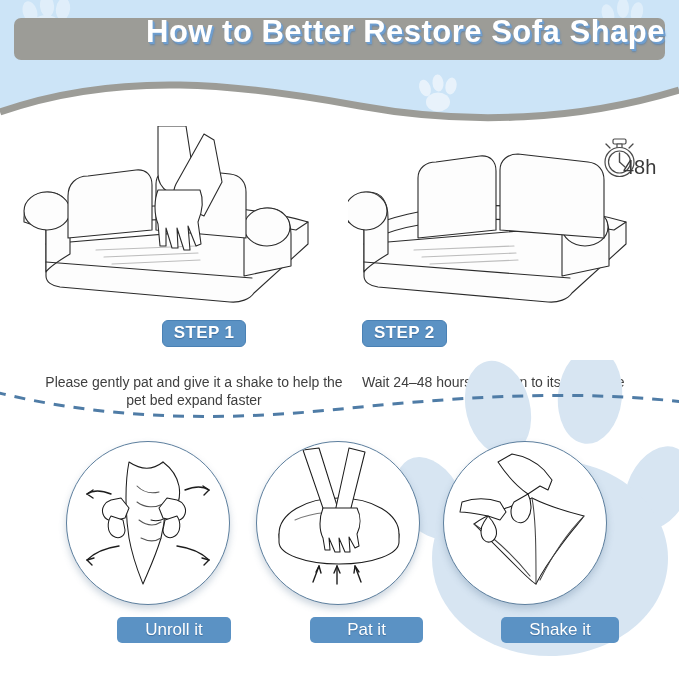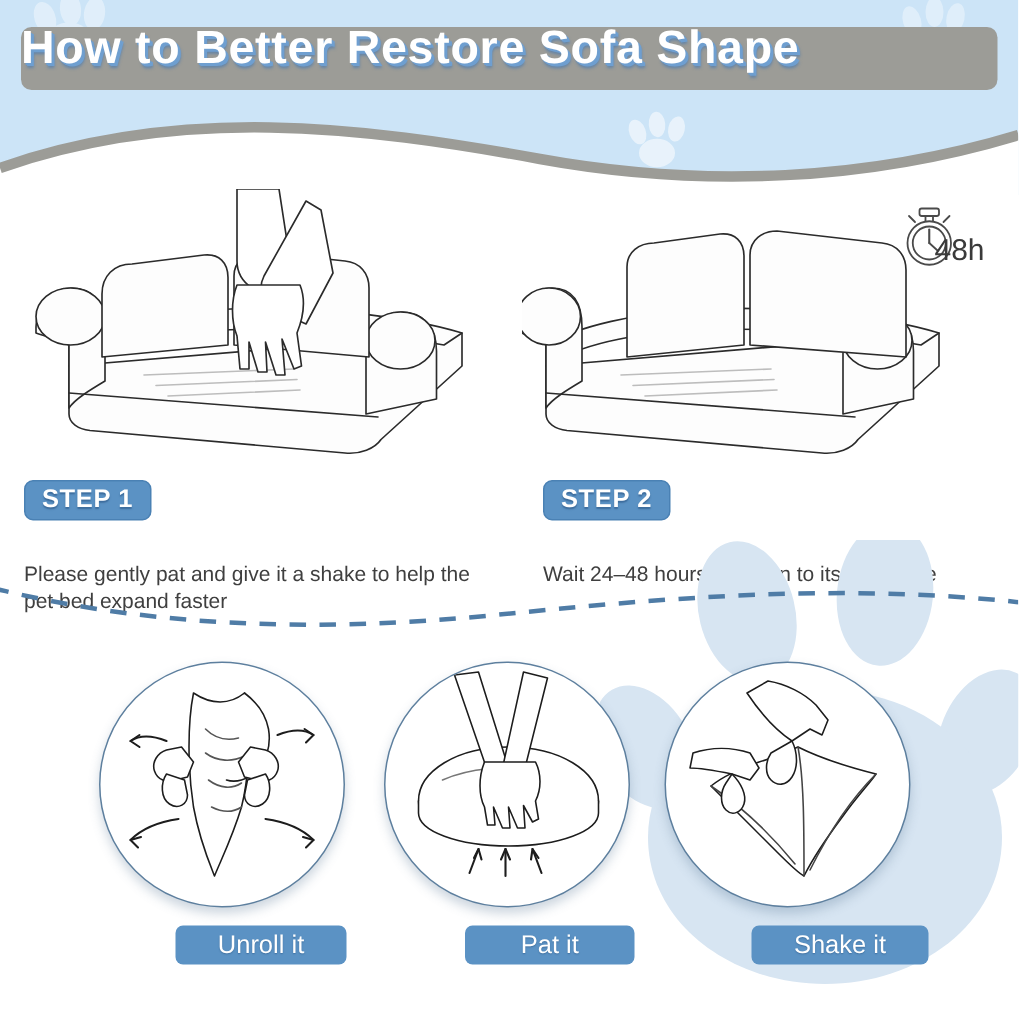--- a/index.html
+++ b/index.html
@@ -37,21 +37,21 @@
     width: 651px;
     height: 42px;
     background: #9c9c97;
     border-radius: 7px;
   }
   .title-text {
     position: absolute;
     left: 14px;
     top: 14px;
     width: 651px;
-    text-align: left;
+    text-align: right;
     font-size: 31px;
     font-weight: bold;
     letter-spacing: 0.5px;
     color: #ffffff;
     text-shadow:
        1px 1px 0 #6f9fd0,
        2px 2px 0 #6f9fd0,
        2px 3px 2px rgba(70,120,175,0.65);
     white-space: nowrap;
   }
@@ -78,21 +78,21 @@
     position: absolute;
     left: 623px;
     top: 156px;
     font-size: 20px;
     color: #3a3a3a;
     font-family: "Liberation Sans", sans-serif;
   }
 
   
   .step-block { position: absolute; width: 320px; }
-  .step-block.s1 { left: 16px; top: 320px; }
+  .step-block.s1 { left: 44px; top: 320px; text-align: center; }
   .step-block.s2 { left: 362px; top: 320px; }
 
   .step-badge {
     display: inline-block;
     background: #5b92c4;
     color: #ffffff;
     font-size: 17px;
     font-weight: bold;
     letter-spacing: 0.4px;
     padding: 2px 11px 3px 11px;

